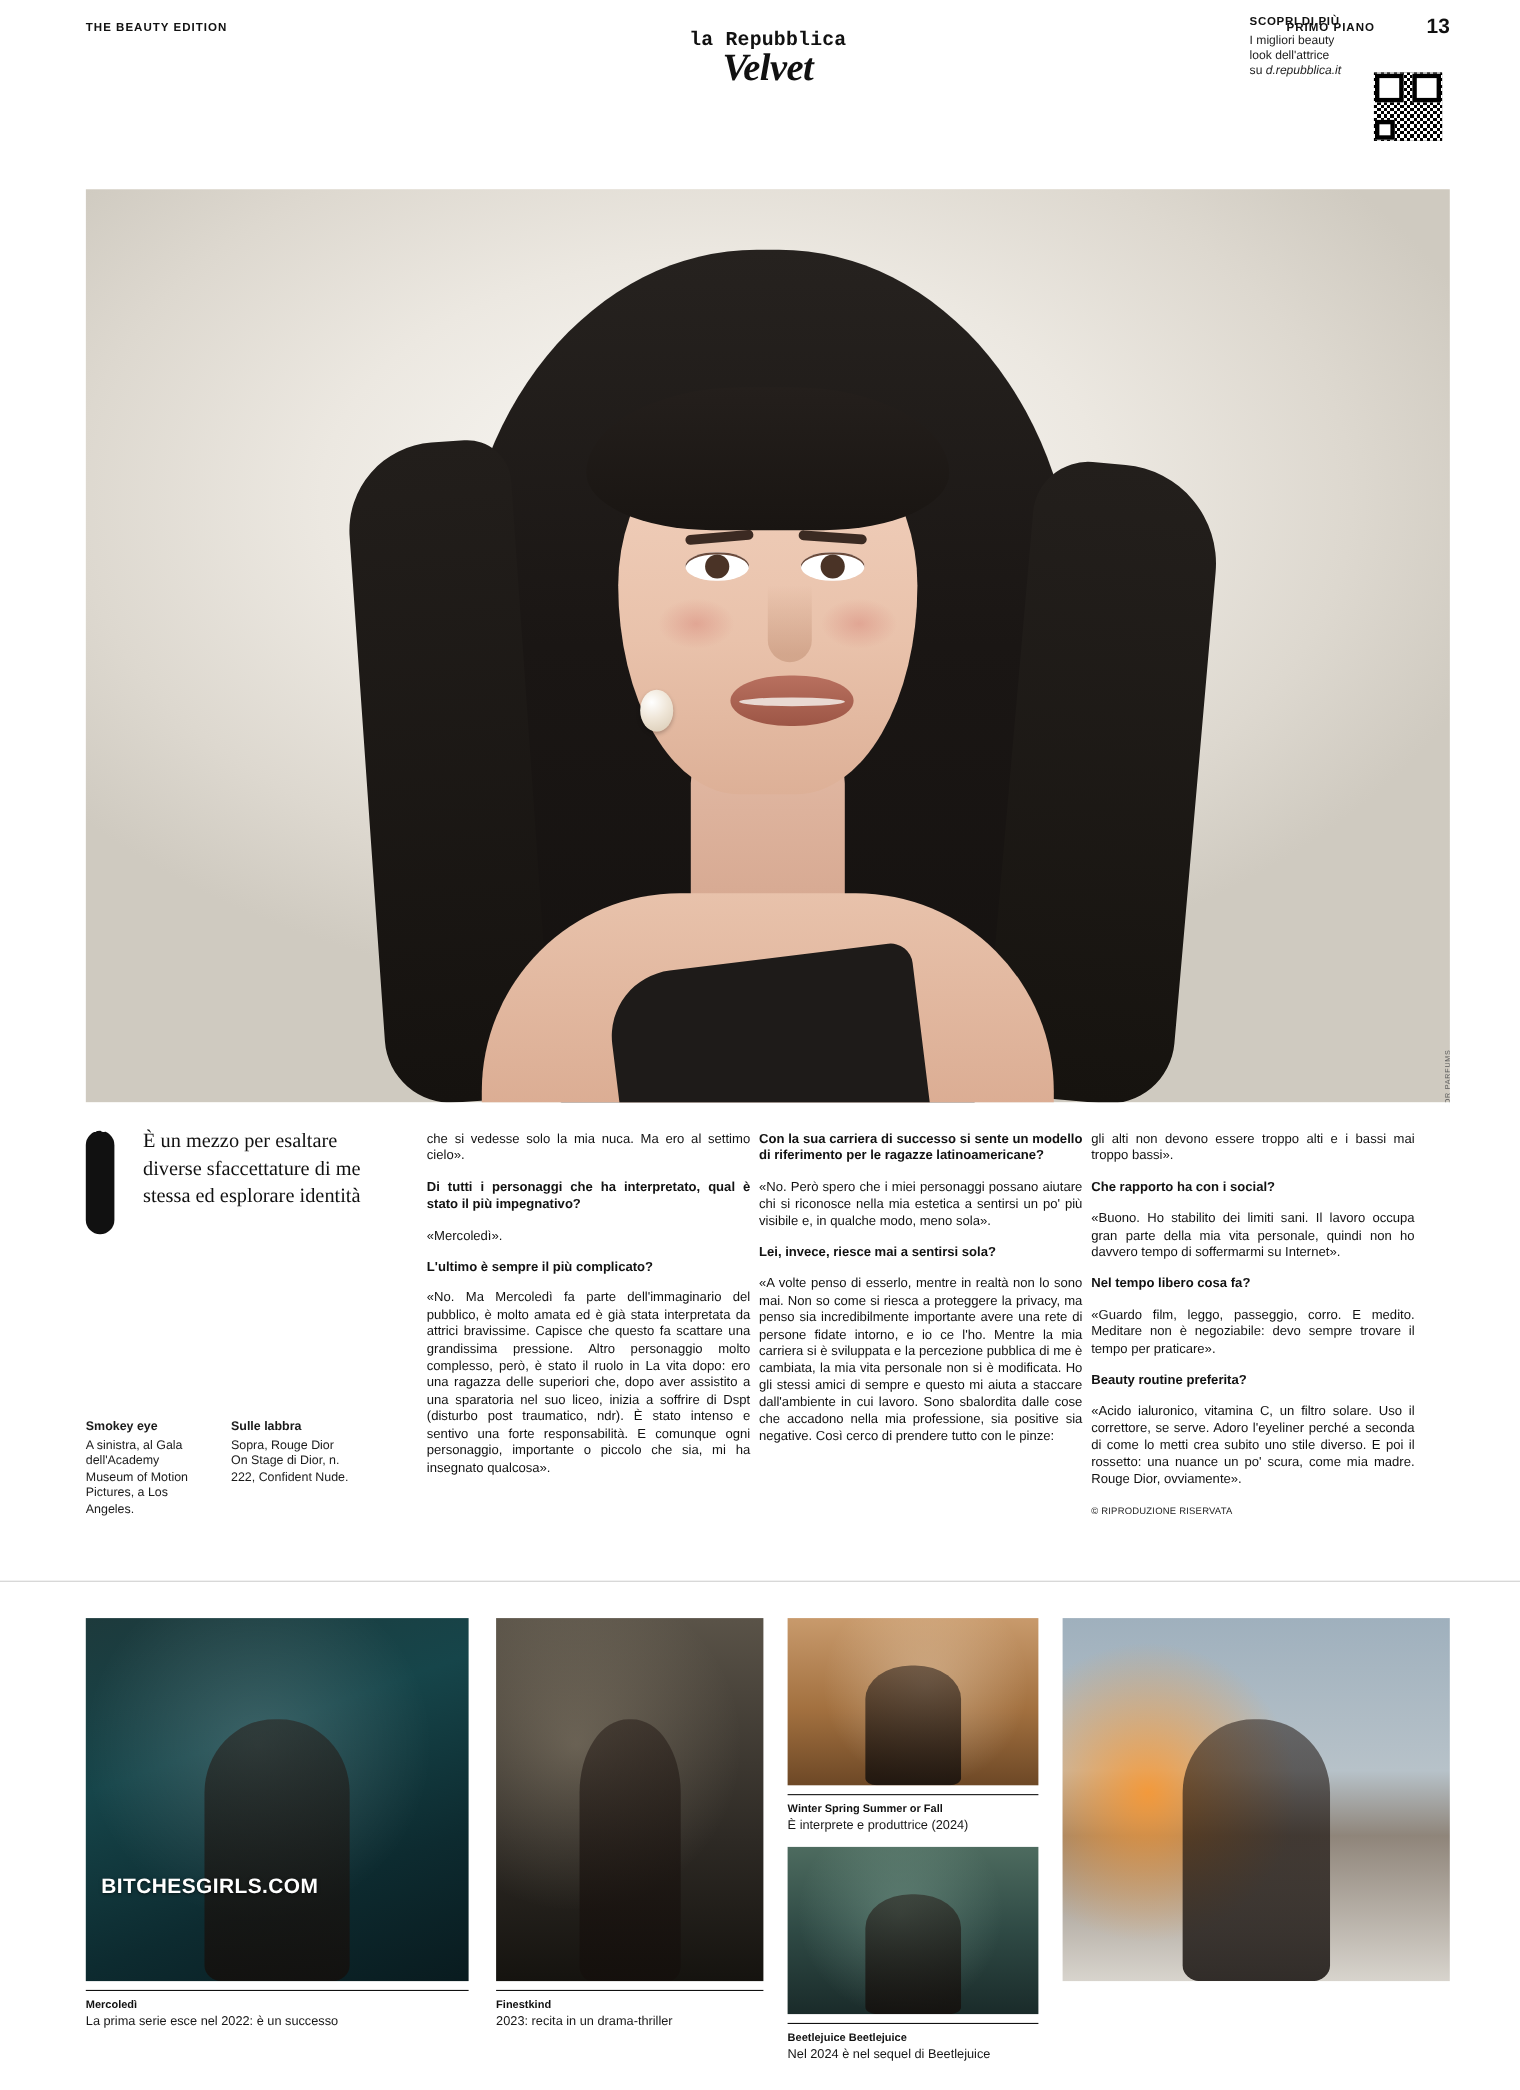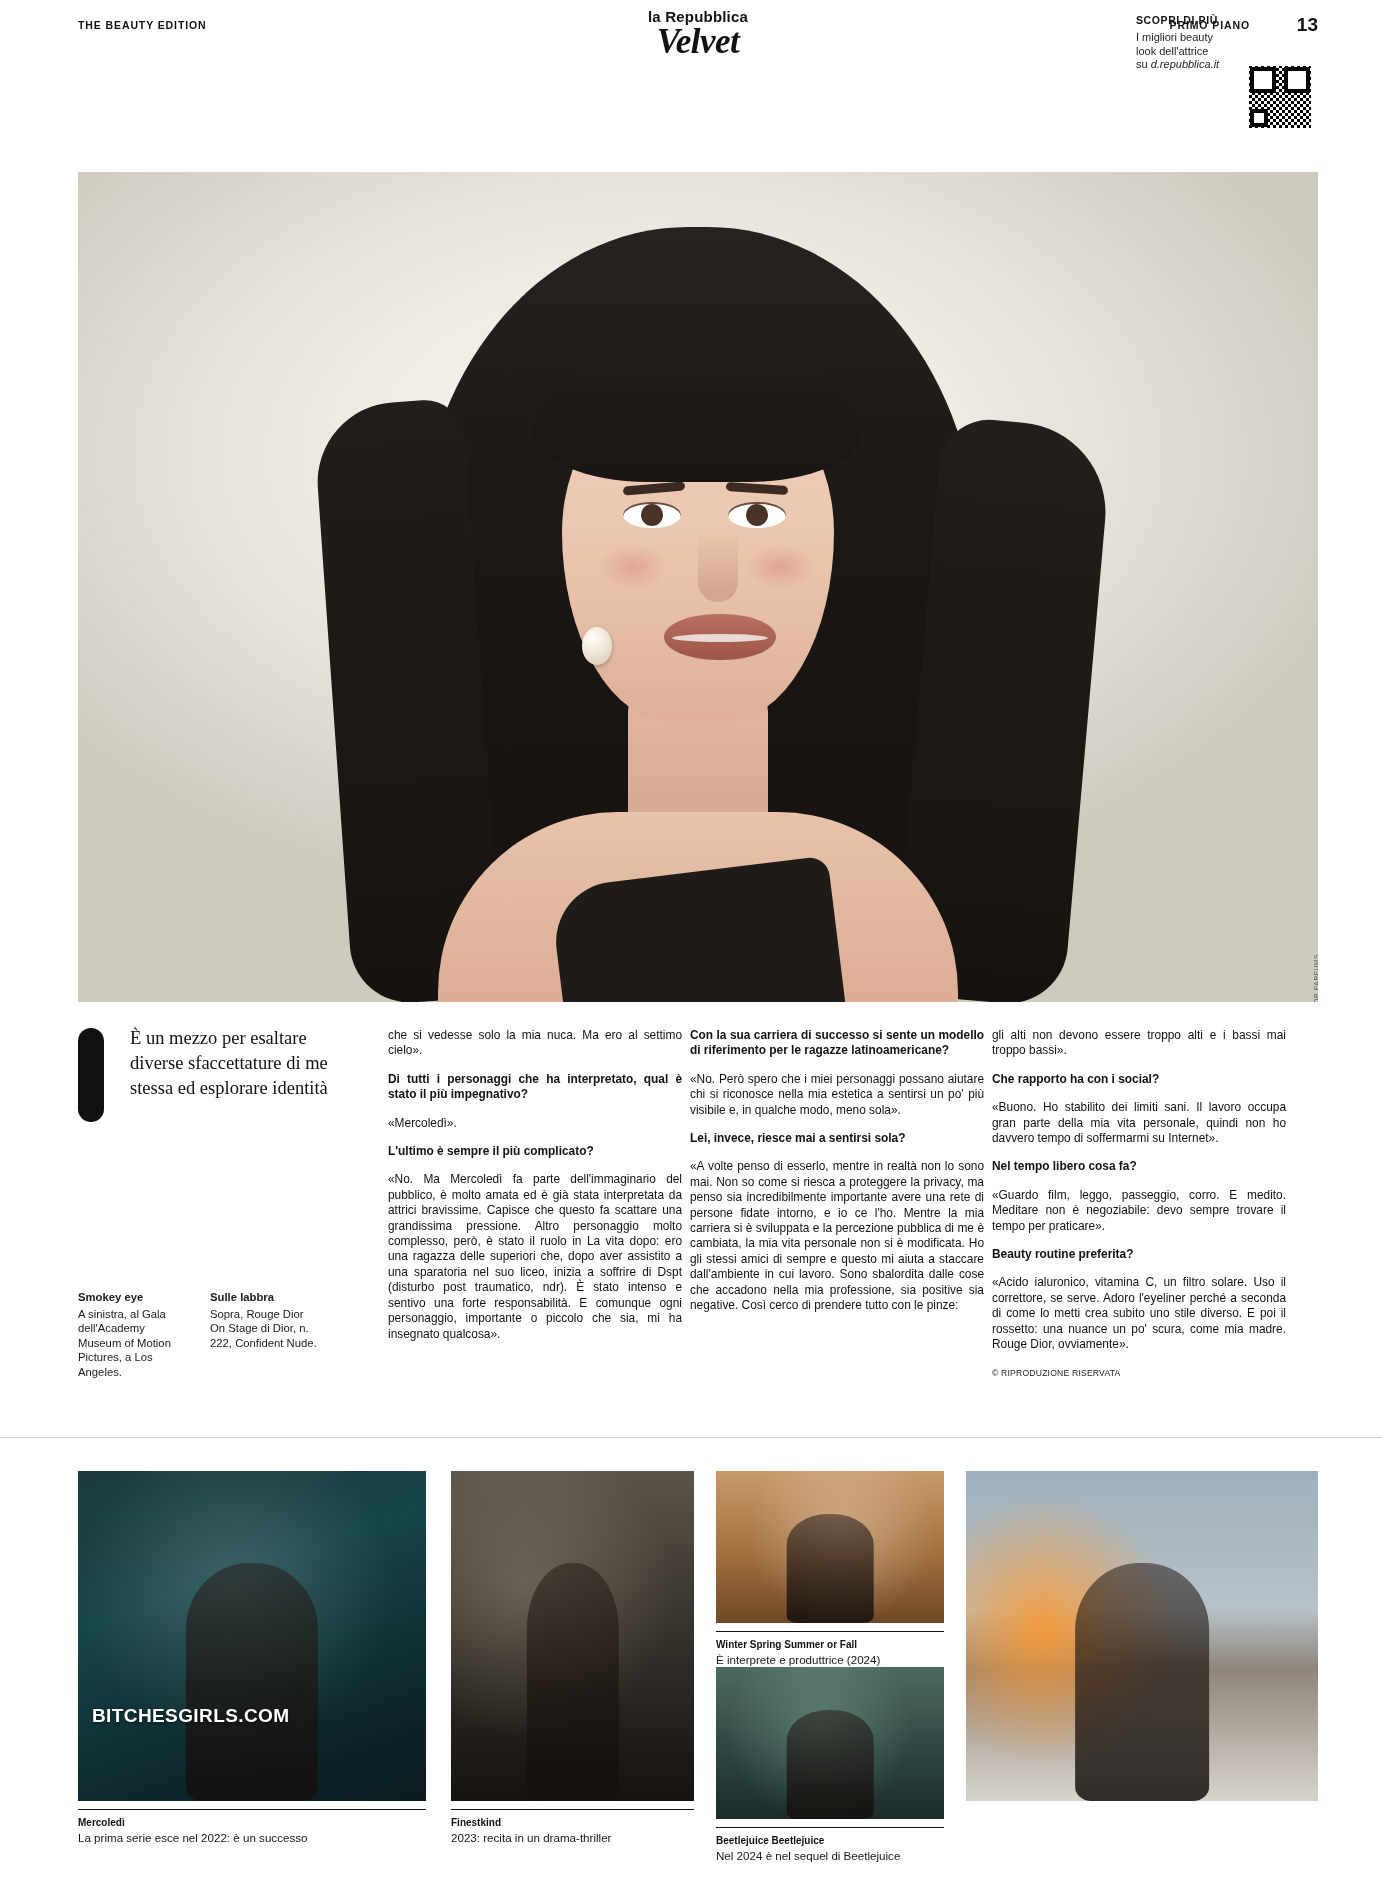--- a/index.html
+++ b/index.html
@@ -36,26 +36,27 @@
     letter-spacing: 0.9px;
     font-weight: 700;
     color: #111;
   }
   .logo-wrap {
     position: absolute;
     left: 0; right: 0; top: -4px;
     text-align: center;
   }
   .logo-sup {
-    font-family: Liberation Sans, sans-serif;
-    font-size: 15px;
+    font-family: Liberation Mono, monospace;
+    font-size: 18px;
     font-weight: 700;
     letter-spacing: 0.2px;
     display: block;
     line-height: 14px;
+    margin-top: 20px;
   }
   .logo-main {
     font-family: "Liberation Serif", serif;
     font-style: italic;
     font-weight: 700;
     font-size: 35px;
     letter-spacing: -0.5px;
     display: block;
     line-height: 36px;
   }
@@ -393,21 +394,21 @@
       linear-gradient(180deg,#9fb0bd 0%,#b7c2c9 42%,#8f857a 60%,#d8d4cd 100%);
   }
   .figure-silhouette {
     position: absolute; left: 50%; bottom: 0;
     transform: translateX(-50%);
     width: 38%; height: 72%;
     background: linear-gradient(180deg,rgba(40,30,25,.55),rgba(20,15,12,.85));
     border-radius: 48% 48% 12% 12% / 28% 28% 6% 6%;
   }
   .f3-wrap { position: absolute; left: 638px; top: 0; width: 228px; }
-  .f3b { }
+  .f3b { margin-top: 12px; }
 
   .watermark {
     position: absolute;
     left: 14px; bottom: 74px;
     font-size: 19px;
     font-weight: 700;
     color: #fff;
     letter-spacing: .4px;
     text-shadow: 0 1px 3px rgba(0,0,0,.6);
   }

